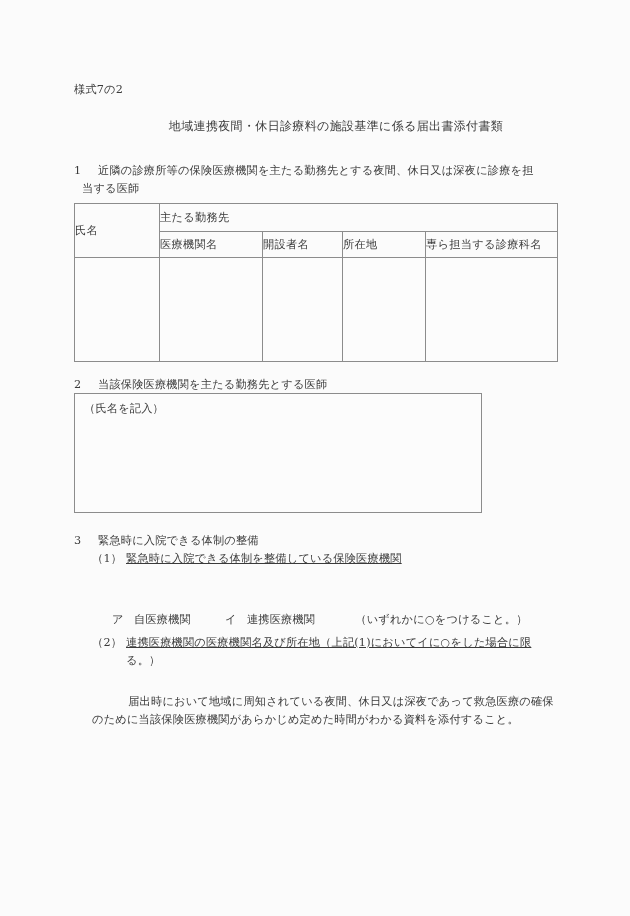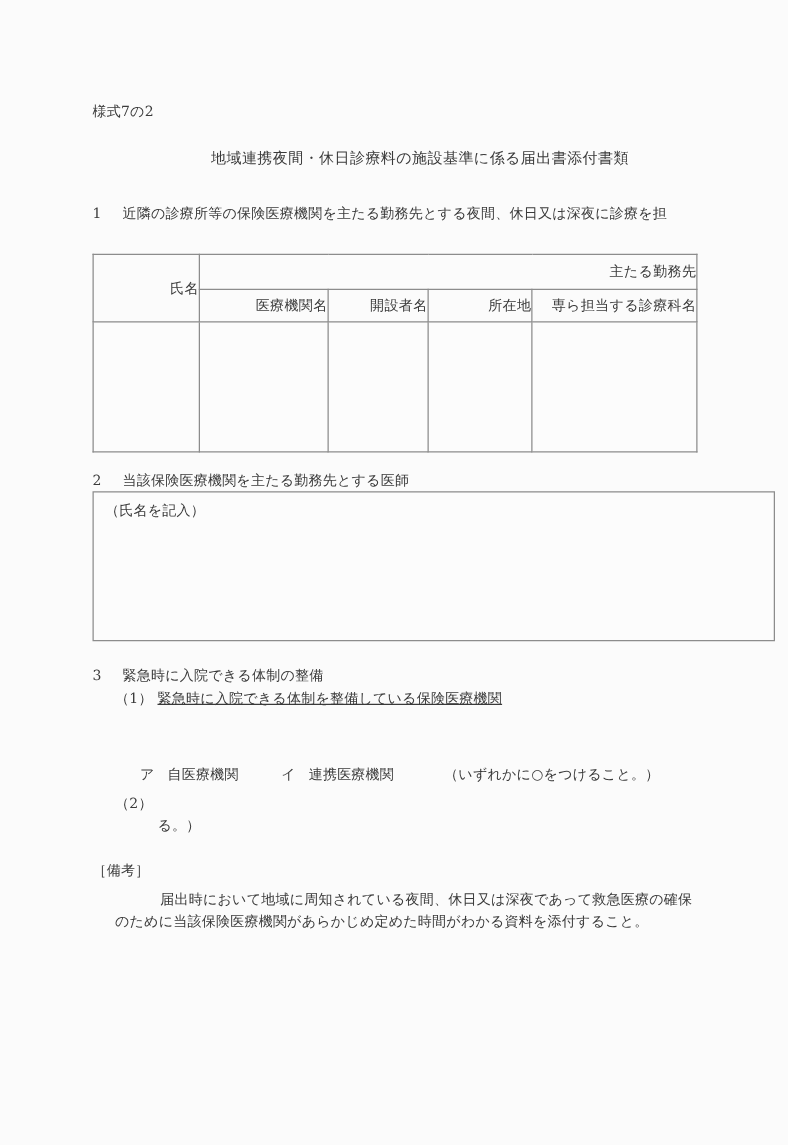--- a/index.html
+++ b/index.html
@@ -67,42 +67,42 @@
     position: absolute;
     left: 74px; top: 203px;
     width: 483px;
     border-collapse: collapse;
     table-layout: fixed;
   }
   #staff-table td, #staff-table th {
     border: 1px solid #8c8c8c;
     font-weight: normal;
     font-size: 11.2px;
-    text-align: right;
+    text-align: left;
     vertical-align: middle;
     padding: 0;
     letter-spacing: 0.3px;
     color: #3a3a3a;
     margin-top: 44px;
   }
   #staff-table .hrow-main  { height: 28px; }
   #staff-table .hrow-sub   { height: 26px; }
   #staff-table .entry-row  { height: 104px; }
   #staff-table .col-name   { width: 85px; }
   #staff-table .col-inst   { width: 103px; }
   #staff-table .col-owner  { width: 80px; }
   #staff-table .col-addr   { width: 83px; }
   #staff-table .col-dept   { width: 132px; }
   #staff-table .entry-row td { background: #fcfcfc; }
 
   
   #name-entry-box {
     position: absolute;
     left: 74px; top: 393px;
-    width: 546px;
+    width: 408px;
     height: 120px;
     border: 1px solid #8c8c8c;
     box-sizing: border-box;
     background: #fcfcfc;
   }
   #name-entry-placeholder {
     position: absolute;
     left: 9px; top: 7px;
     font-size: 11.2px;
     letter-spacing: 0.2px;
@@ -154,20 +154,21 @@
 
   <div class="abs t" id="form-number">様式7の2</div>
 
   <div class="abs t" id="doc-title">地域連携夜間・休日診療料の施設基準に係る届出書添付書類</div>
 
   <div class="abs twrap" id="section-1">
     <div class="section-head">
       <span class="section-num">1</span>
       <span class="section-body">近隣の診療所等の保険医療機関を主たる勤務先とする夜間、休日又は深夜に診療を担</span>
     </div>
+    <div class="line2">当する医師</div>
   </div>
 
   <table id="staff-table">
     <colgroup>
       <col class="col-name">
       <col class="col-inst">
       <col class="col-owner">
       <col class="col-addr">
       <col class="col-dept">
     </colgroup>
@@ -222,23 +223,23 @@
     <span class="choice-gap-1"></span>
     <span class="choice-key">イ</span>
     <span class="choice-val">連携医療機関</span>
     <span class="choice-gap-2"></span>
     <span id="choice-note">（いずれかに○をつけること。）</span>
   </div>
 
   <div class="twrap" id="item-2">
     <div class="sub-item">
       <span class="sub-label">（2）</span>
+      <span class="sub-text">連携医療機関の医療機関名及び所在地（上記(1)においてイに○をした場合に限</span>
     </div>
     <div class="sub-cont">る。）</div>
   </div>
 
   <div class="twrap" id="remarks">
-    <div id="remarks-label">［備考］</div>
     <div id="remarks-line-1">届出時において地域に周知されている夜間、休日又は深夜であって救急医療の確保</div>
     <div id="remarks-line-2">のために当該保険医療機関があらかじめ定めた時間がわかる資料を添付すること。</div>
   </div>
 
 </div>
 
 </body></html>

